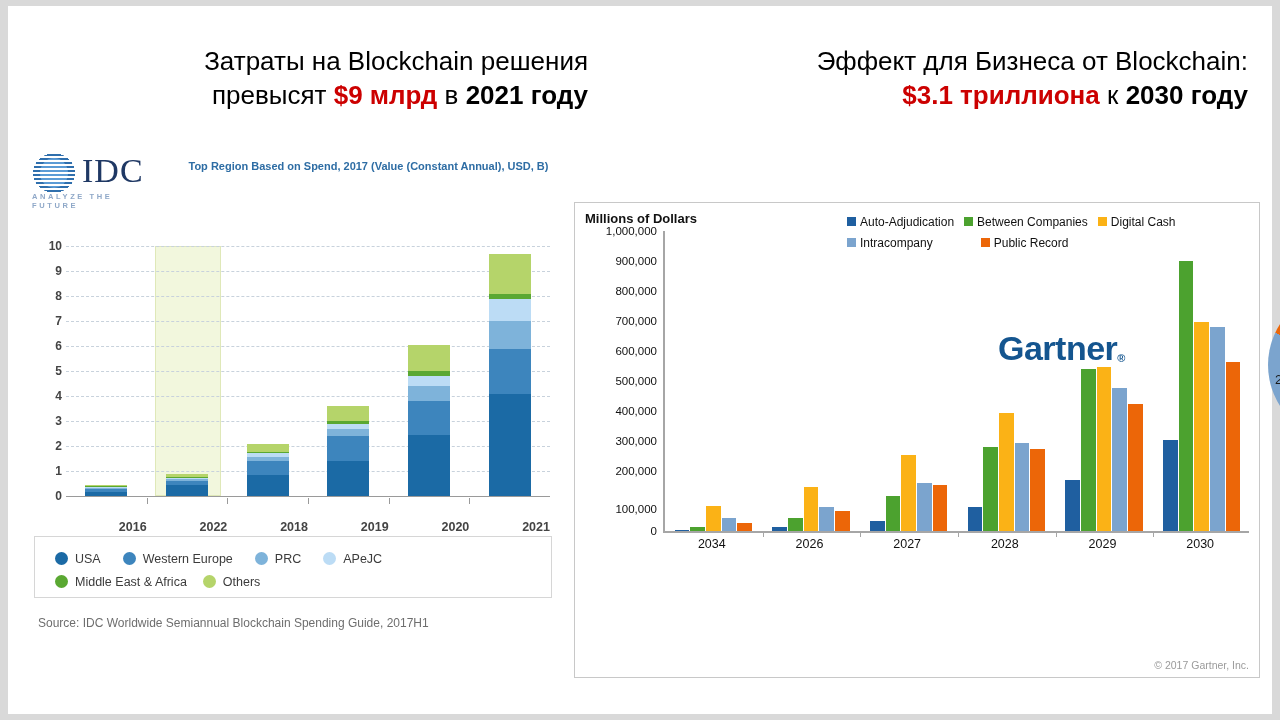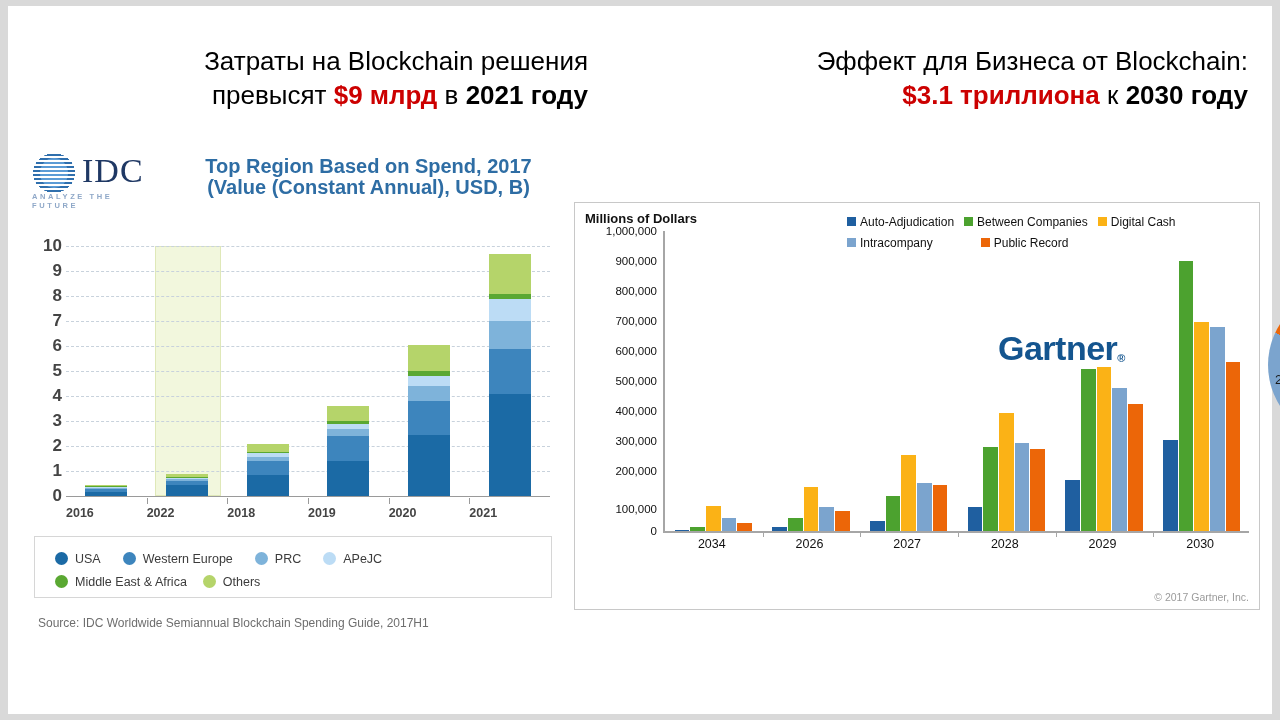--- a/index.html
+++ b/index.html
@@ -45,42 +45,42 @@
   .idc-word{
     position:absolute;left:54px;top:2px;font-family:"Liberation Serif","DejaVu Serif",serif;
     font-size:34px;color:#1f3864;letter-spacing:1px;font-weight:400;
   }
   .idc-tag{
     position:absolute;left:4px;top:42px;font-size:7.5px;color:#8fa8c8;
     letter-spacing:2.6px;font-weight:bold;
   }
   #idc-chart-title{
     position:absolute;left:165px;top:18px;width:375px;text-align:center;
-    color:#2e6da4;font-size:20px;font-weight:bold;line-height:21px;
+    color:#2e6da4;font-size:11px;font-weight:bold;line-height:21px;
   }
 
   
   #left-plot{position:absolute;left:18px;top:108px;width:520px;height:270px;}
   #l-yaxis{position:absolute;left:0;top:0;width:28px;height:250px;}
   #l-yaxis div{
     position:absolute;right:0;width:28px;text-align:right;
-    font-size:17px;color:#444;font-weight:bold;transform:translateY(-50%);
+    font-size:12px;color:#444;font-weight:bold;transform:translateY(-50%);
   }
   #l-plotarea{
     position:absolute;left:32px;top:0;right:4px;height:250px;
     border-bottom:1px solid #9a9a9a;
   }
   .l-grid{position:absolute;left:0;right:0;border-top:1px dashed #c8d2dc;height:0;}
   #l-highlight{
     position:absolute;top:0;bottom:0;background:#f2f7dd;border:1px solid #dfe8b8;
   }
   .l-bar{position:absolute;bottom:0;}
   .l-seg{position:absolute;left:0;right:0;}
   #l-xaxis{position:absolute;left:32px;right:4px;top:252px;height:26px;}
-  #l-xaxis .tickwrap{position:absolute;top:0;text-align:left;}
+  #l-xaxis .tickwrap{position:absolute;top:14px;text-align:right;}
   #l-xaxis .tick{
     font-size:12.5px;color:#444;font-weight:bold;padding-top:8px;
   }
   .l-tickmark{position:absolute;top:0;width:1px;height:6px;background:#9a9a9a;}
 
   
   #l-legend{
     position:absolute;left:18px;top:398px;width:518px;height:62px;
     border:1px solid #d6d6d6;background:#fff;box-sizing:border-box;
     padding:10px 0 0 20px;
@@ -90,21 +90,21 @@
     display:inline-block;width:13px;height:13px;border-radius:50%;
     vertical-align:-2px;margin-right:7px;
   }
   .l-leg-label{font-size:12.5px;color:#3b3b3b;}
   #l-source{
     position:absolute;left:22px;top:478px;font-size:12px;color:#6e6e6e;
   }
 
   
   #right-panel{
-    position:absolute;left:566px;top:196px;width:686px;height:408px;
+    position:absolute;left:566px;top:196px;width:686px;height:476px;
     border:1px solid #c8c8c8;background:#ffffff;box-sizing:border-box;
   }
   #r-axis-title{
     position:absolute;left:10px;top:8px;font-size:13px;font-weight:bold;color:#111;
   }
   #r-legend{position:absolute;left:272px;top:8px;width:400px;}
   .r-leg-row{white-space:nowrap;line-height:19px;}
   .r-leg-item{display:inline-block;margin-right:10px;}
   .r-sq{
     display:inline-block;width:9px;height:9px;vertical-align:0px;margin-right:4px;

